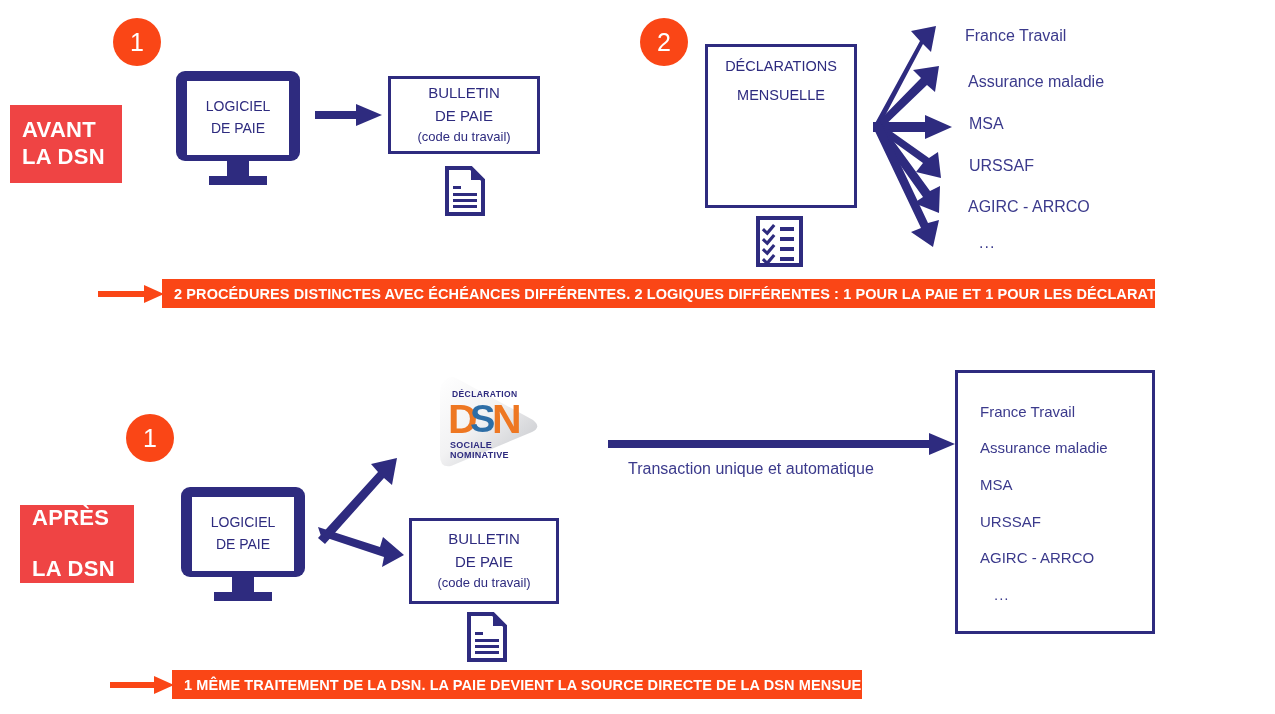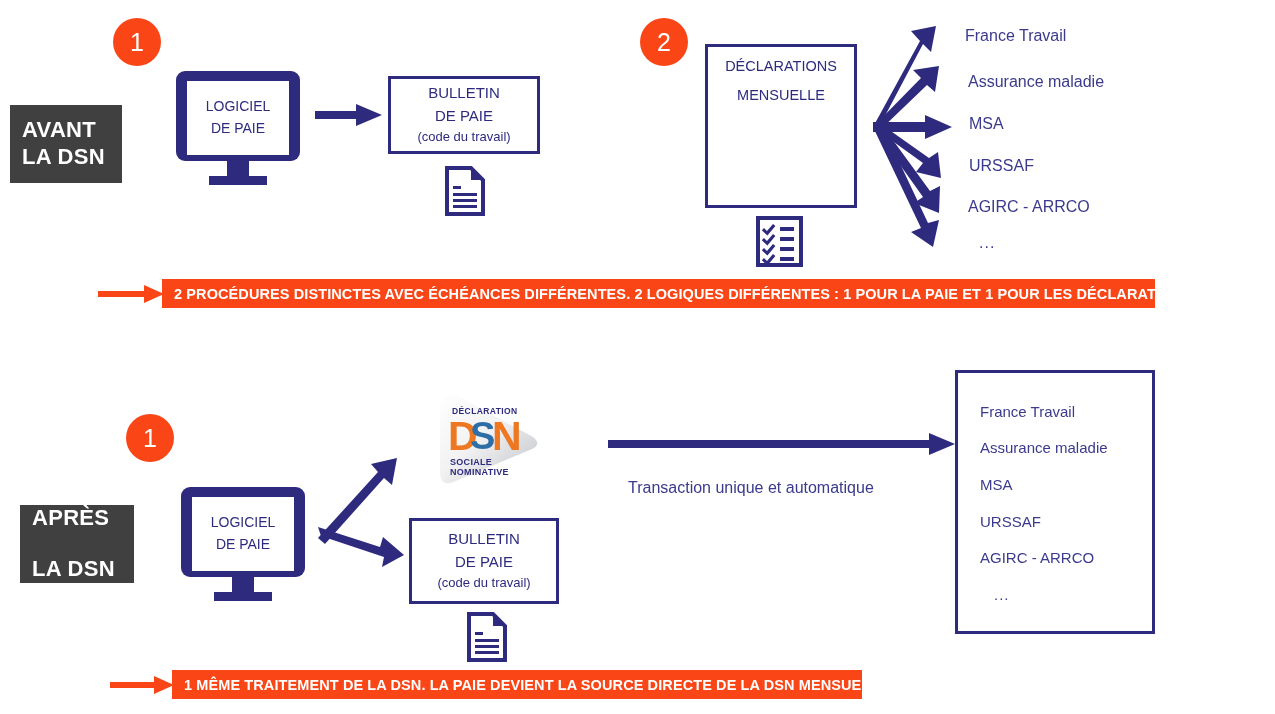--- a/index.html
+++ b/index.html
@@ -11,21 +11,21 @@
     width: 1275px; height: 714px;
     position: relative;
     font-family: "Liberation Sans", sans-serif;
     overflow: hidden;
   }
   .stage { position: absolute; inset: 0; }
 
   
   .side-label {
     position: absolute;
-    background: #404040;
+    background: #ef4444;
     color: #ffffff;
     font-weight: bold;
     font-size: 22px;
     line-height: 1.22;
     letter-spacing: 0.3px;
     display: flex;
     flex-direction: column;
     justify-content: center;
     padding-left: 12px;
   }
@@ -118,21 +118,21 @@
 
   
   .doc-icon { position: absolute; }
   #doc-top { left: 445px; top: 166px; width: 40px; height: 50px; }
   #doc-bottom { left: 467px; top: 612px; width: 40px; height: 50px; }
 
   
   #checklist-icon { position: absolute; left: 756px; top: 216px; width: 47px; height: 51px; }
 
   
-  #dsn-logo { position: absolute; left: 430px; top: 387px; width: 118px; height: 108px; }
+  #dsn-logo { position: absolute; left: 430px; top: 370px; width: 118px; height: 108px; }
 
   
   #arrow-layer { position: absolute; left: 0; top: 0; width: 1275px; height: 714px; pointer-events: none; }
 
   
   .banner {
     position: absolute;
     background: #fa4616;
     color: #ffffff;
     font-size: 14.5px;
@@ -144,21 +144,21 @@
   }
   #banner-top { left: 162px; top: 279px; width: 993px; height: 29px; }
   #banner-bottom { left: 172px; top: 670px; width: 690px; height: 29px; }
 
   .banner-arrow { position: absolute; }
   #banner-arrow-top { left: 98px; top: 283px; width: 68px; height: 22px; }
   #banner-arrow-bottom { left: 110px; top: 674px; width: 66px; height: 22px; }
 
   
   #transaction-caption {
-    position: absolute; left: 628px; top: 479px;
+    position: absolute; left: 628px; top: 460px;
     color: #3b3a8c; font-size: 16px; white-space: nowrap;
   }
 </style>
 </head>
 <body>
 
 <div class="stage">
 
   <div class="side-label" id="side-avant">
     <span>AVANT</span>

